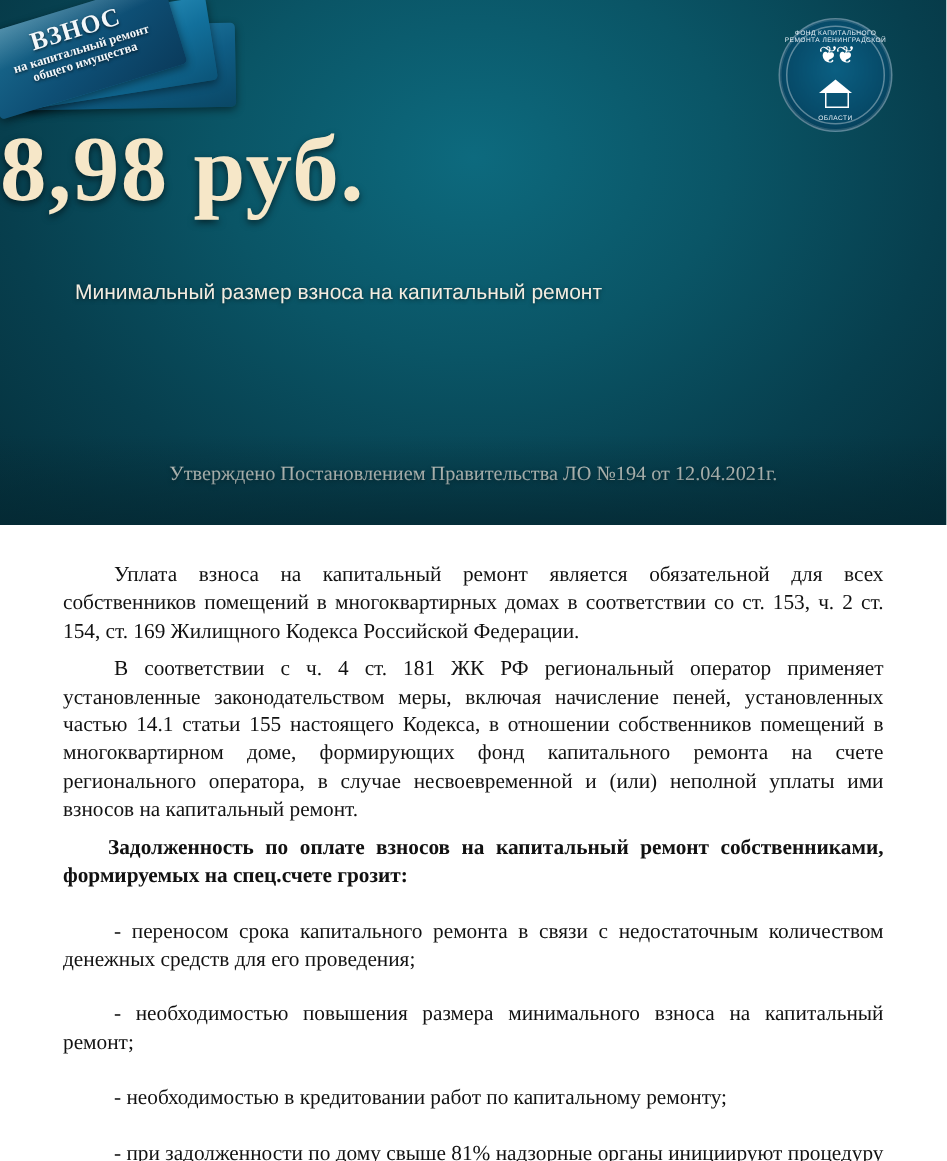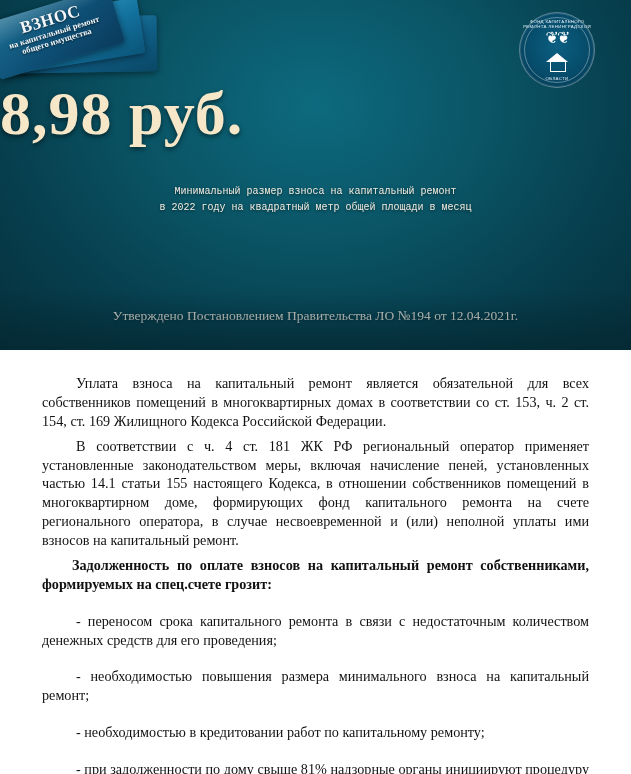--- a/index.html
+++ b/index.html
@@ -159,25 +159,25 @@
     font-weight: bold;
     font-family: "Liberation Serif", serif;
     letter-spacing: 1px;
     text-shadow: 0 2px 5px rgba(0,0,0,0.55);
   }
 
   .subtitle {
     position: absolute;
     left: 50px; right: 50px;
     top: 184px;
-    text-align: center;
+    text-align: left;
     color: #f3ece0;
-    font-size: 10px;
+    font-size: 14px;
     line-height: 1.55;
-    font-family: Liberation Mono, monospace;
+    font-family: Liberation Sans, sans-serif;
     text-shadow: 0 1px 3px rgba(0,0,0,0.5);
   }
 
   .approved {
     position: absolute;
     left: 40px; right: 40px;
     top: 308px;
     text-align: center;
     color: #f2ece2;
     font-size: 13.5px;
@@ -241,21 +241,20 @@
         <div class="roof"></div>
         <div class="body"></div>
       </div>
       <div class="micro bottom">ОБЛАСТИ</div>
     </div>
 
     <div class="amount">8,98 руб.</div>
 
     <div class="subtitle">
       <div>Минимальный размер взноса на капитальный ремонт</div>
-      <div>в 2022 году на квадратный метр общей площади в месяц</div>
     </div>
 
     <div class="approved">Утверждено Постановлением Правительства ЛО №194 от 12.04.2021г.</div>
   </div>
 
   <div class="content">
     <p class="para">Уплата взноса на капитальный ремонт является обязательной для всех собственников помещений в многоквартирных домах в соответствии со ст. 153, ч. 2 ст. 154, ст. 169 Жилищного Кодекса Российской Федерации.</p>
     <p class="para">В соответствии с ч. 4 ст. 181 ЖК РФ региональный оператор применяет установленные законодательством меры, включая начисление пеней, установленных частью 14.1 статьи 155 настоящего Кодекса, в отношении собственников помещений в многоквартирном доме, формирующих фонд капитального ремонта на счете регионального оператора, в случае несвоевременной и (или) неполной уплаты ими взносов на капитальный ремонт.</p>
     <p class="para bold">Задолженность по оплате взносов на капитальный ремонт собственниками, формируемых на спец.счете грозит:</p>
     <p class="bullet">- переносом срока капитального ремонта в связи с недостаточным количеством денежных средств для его проведения;</p>

